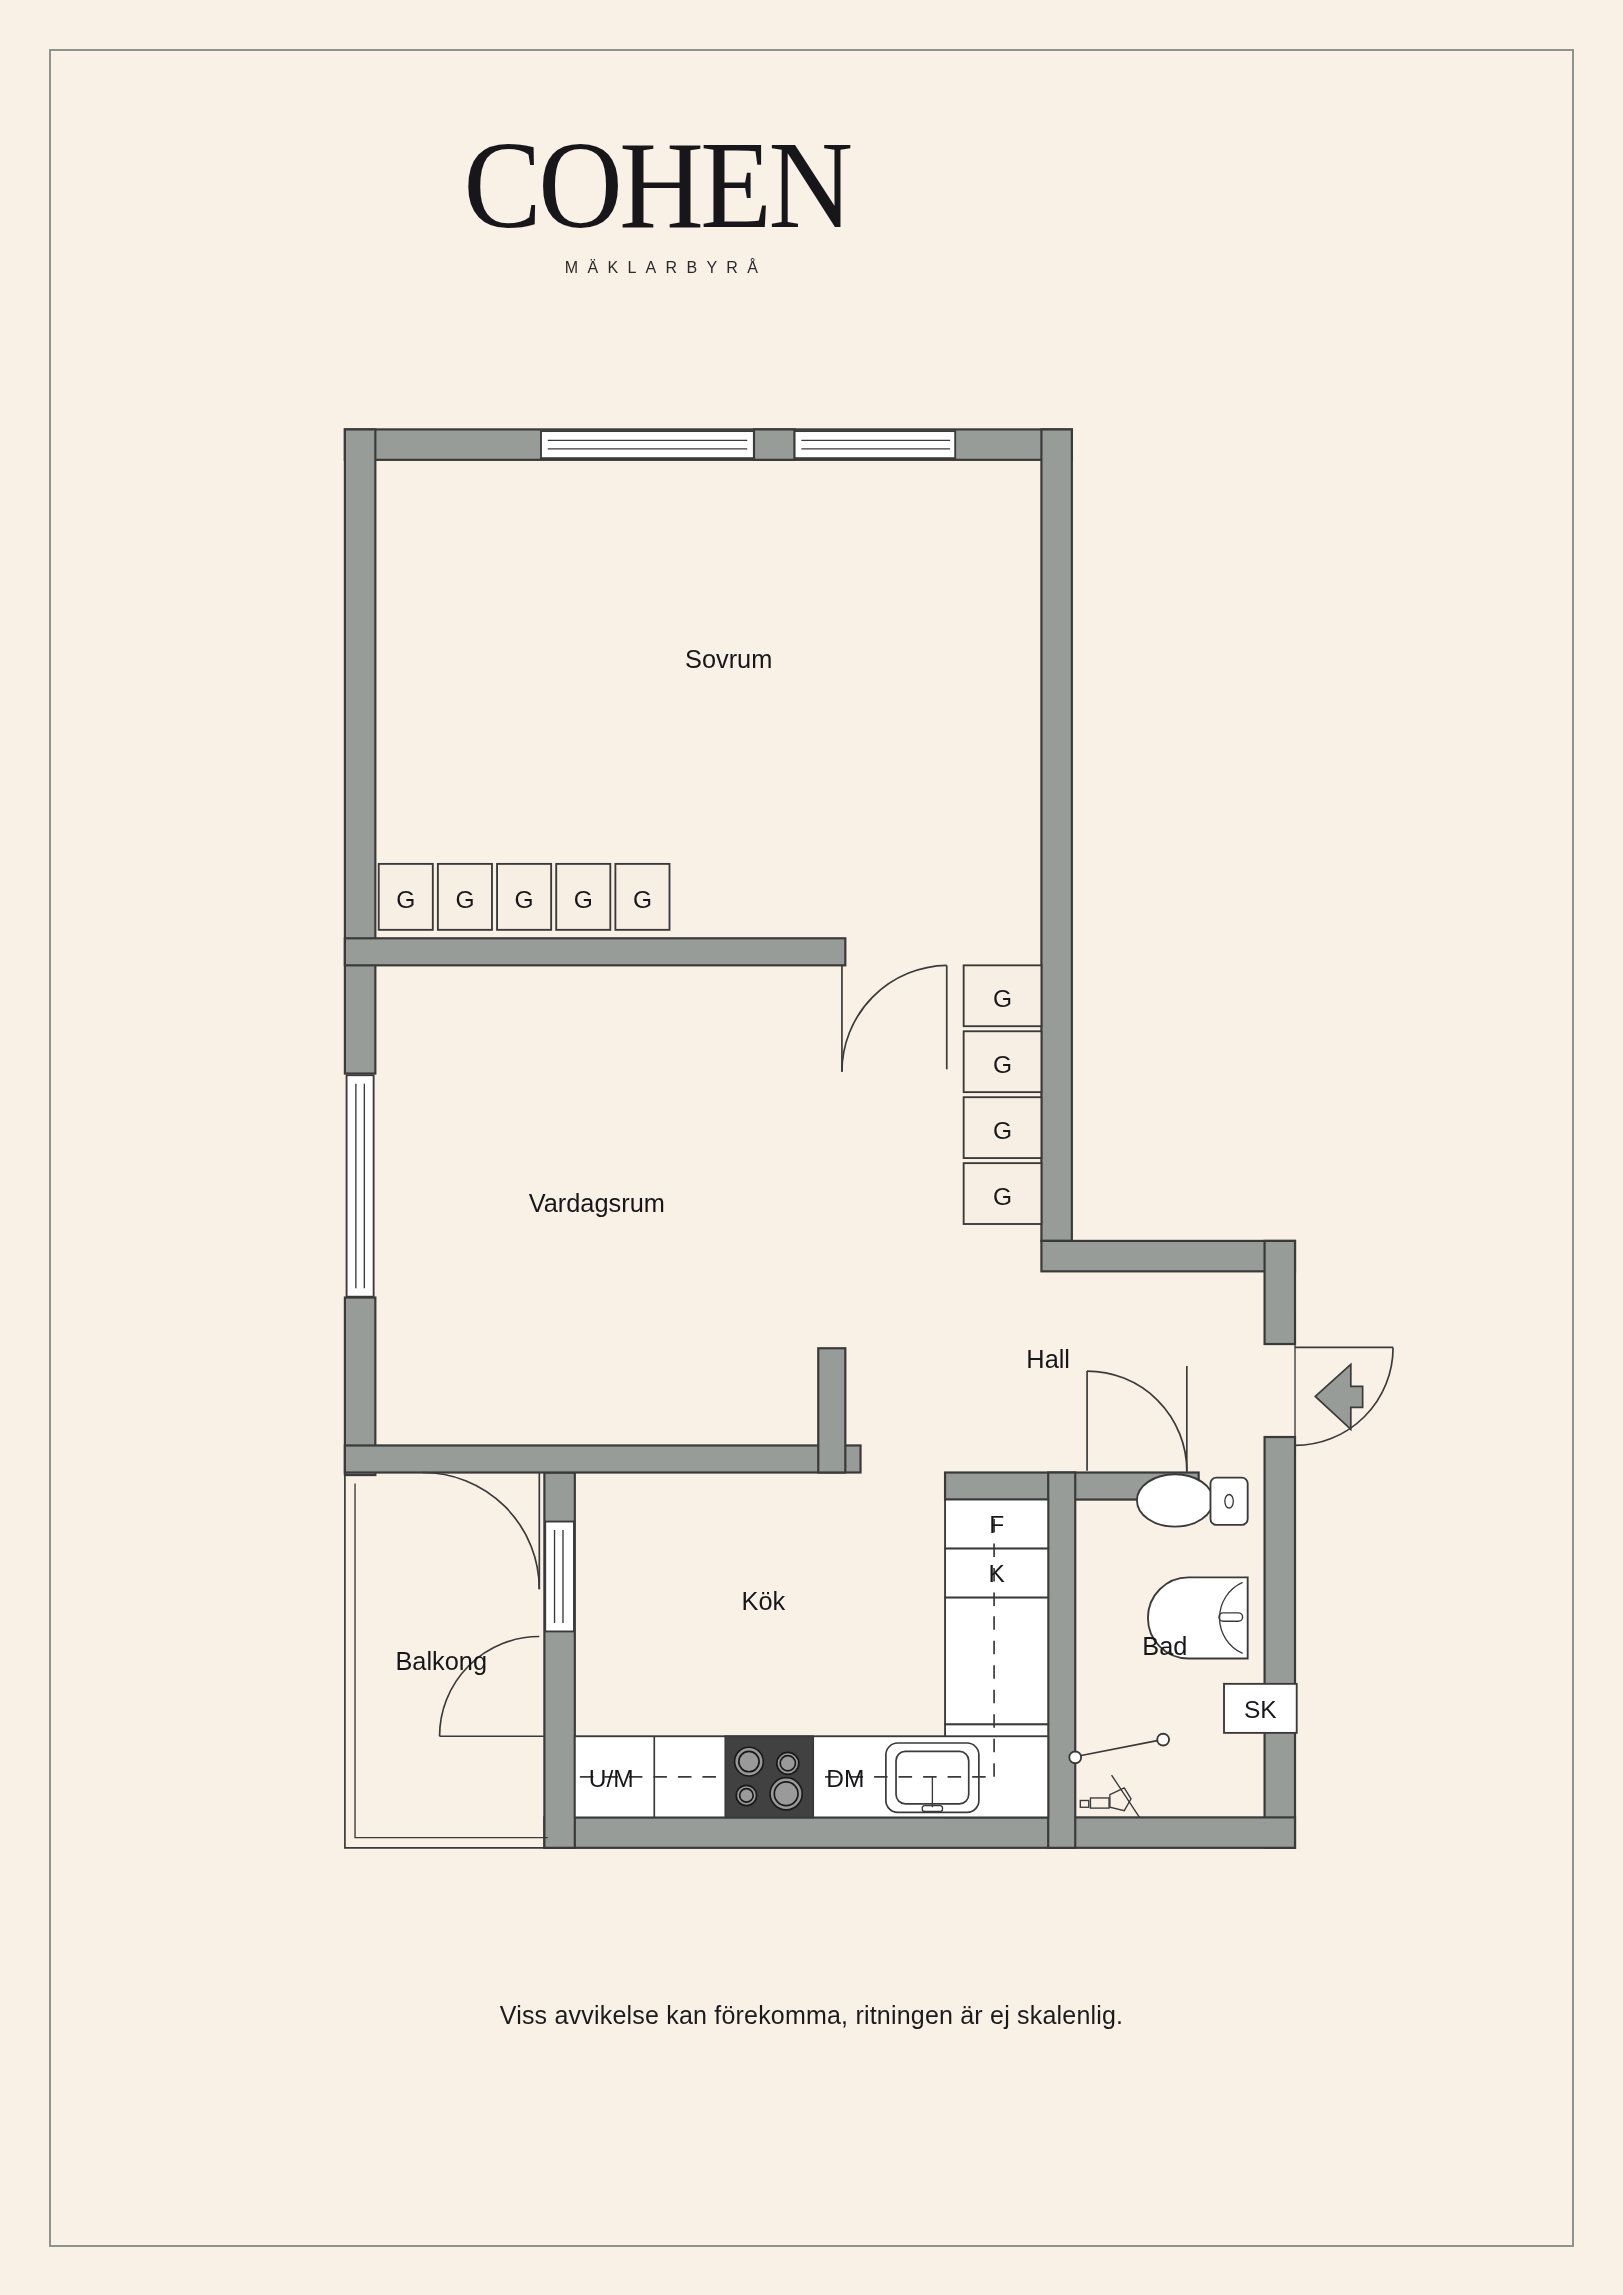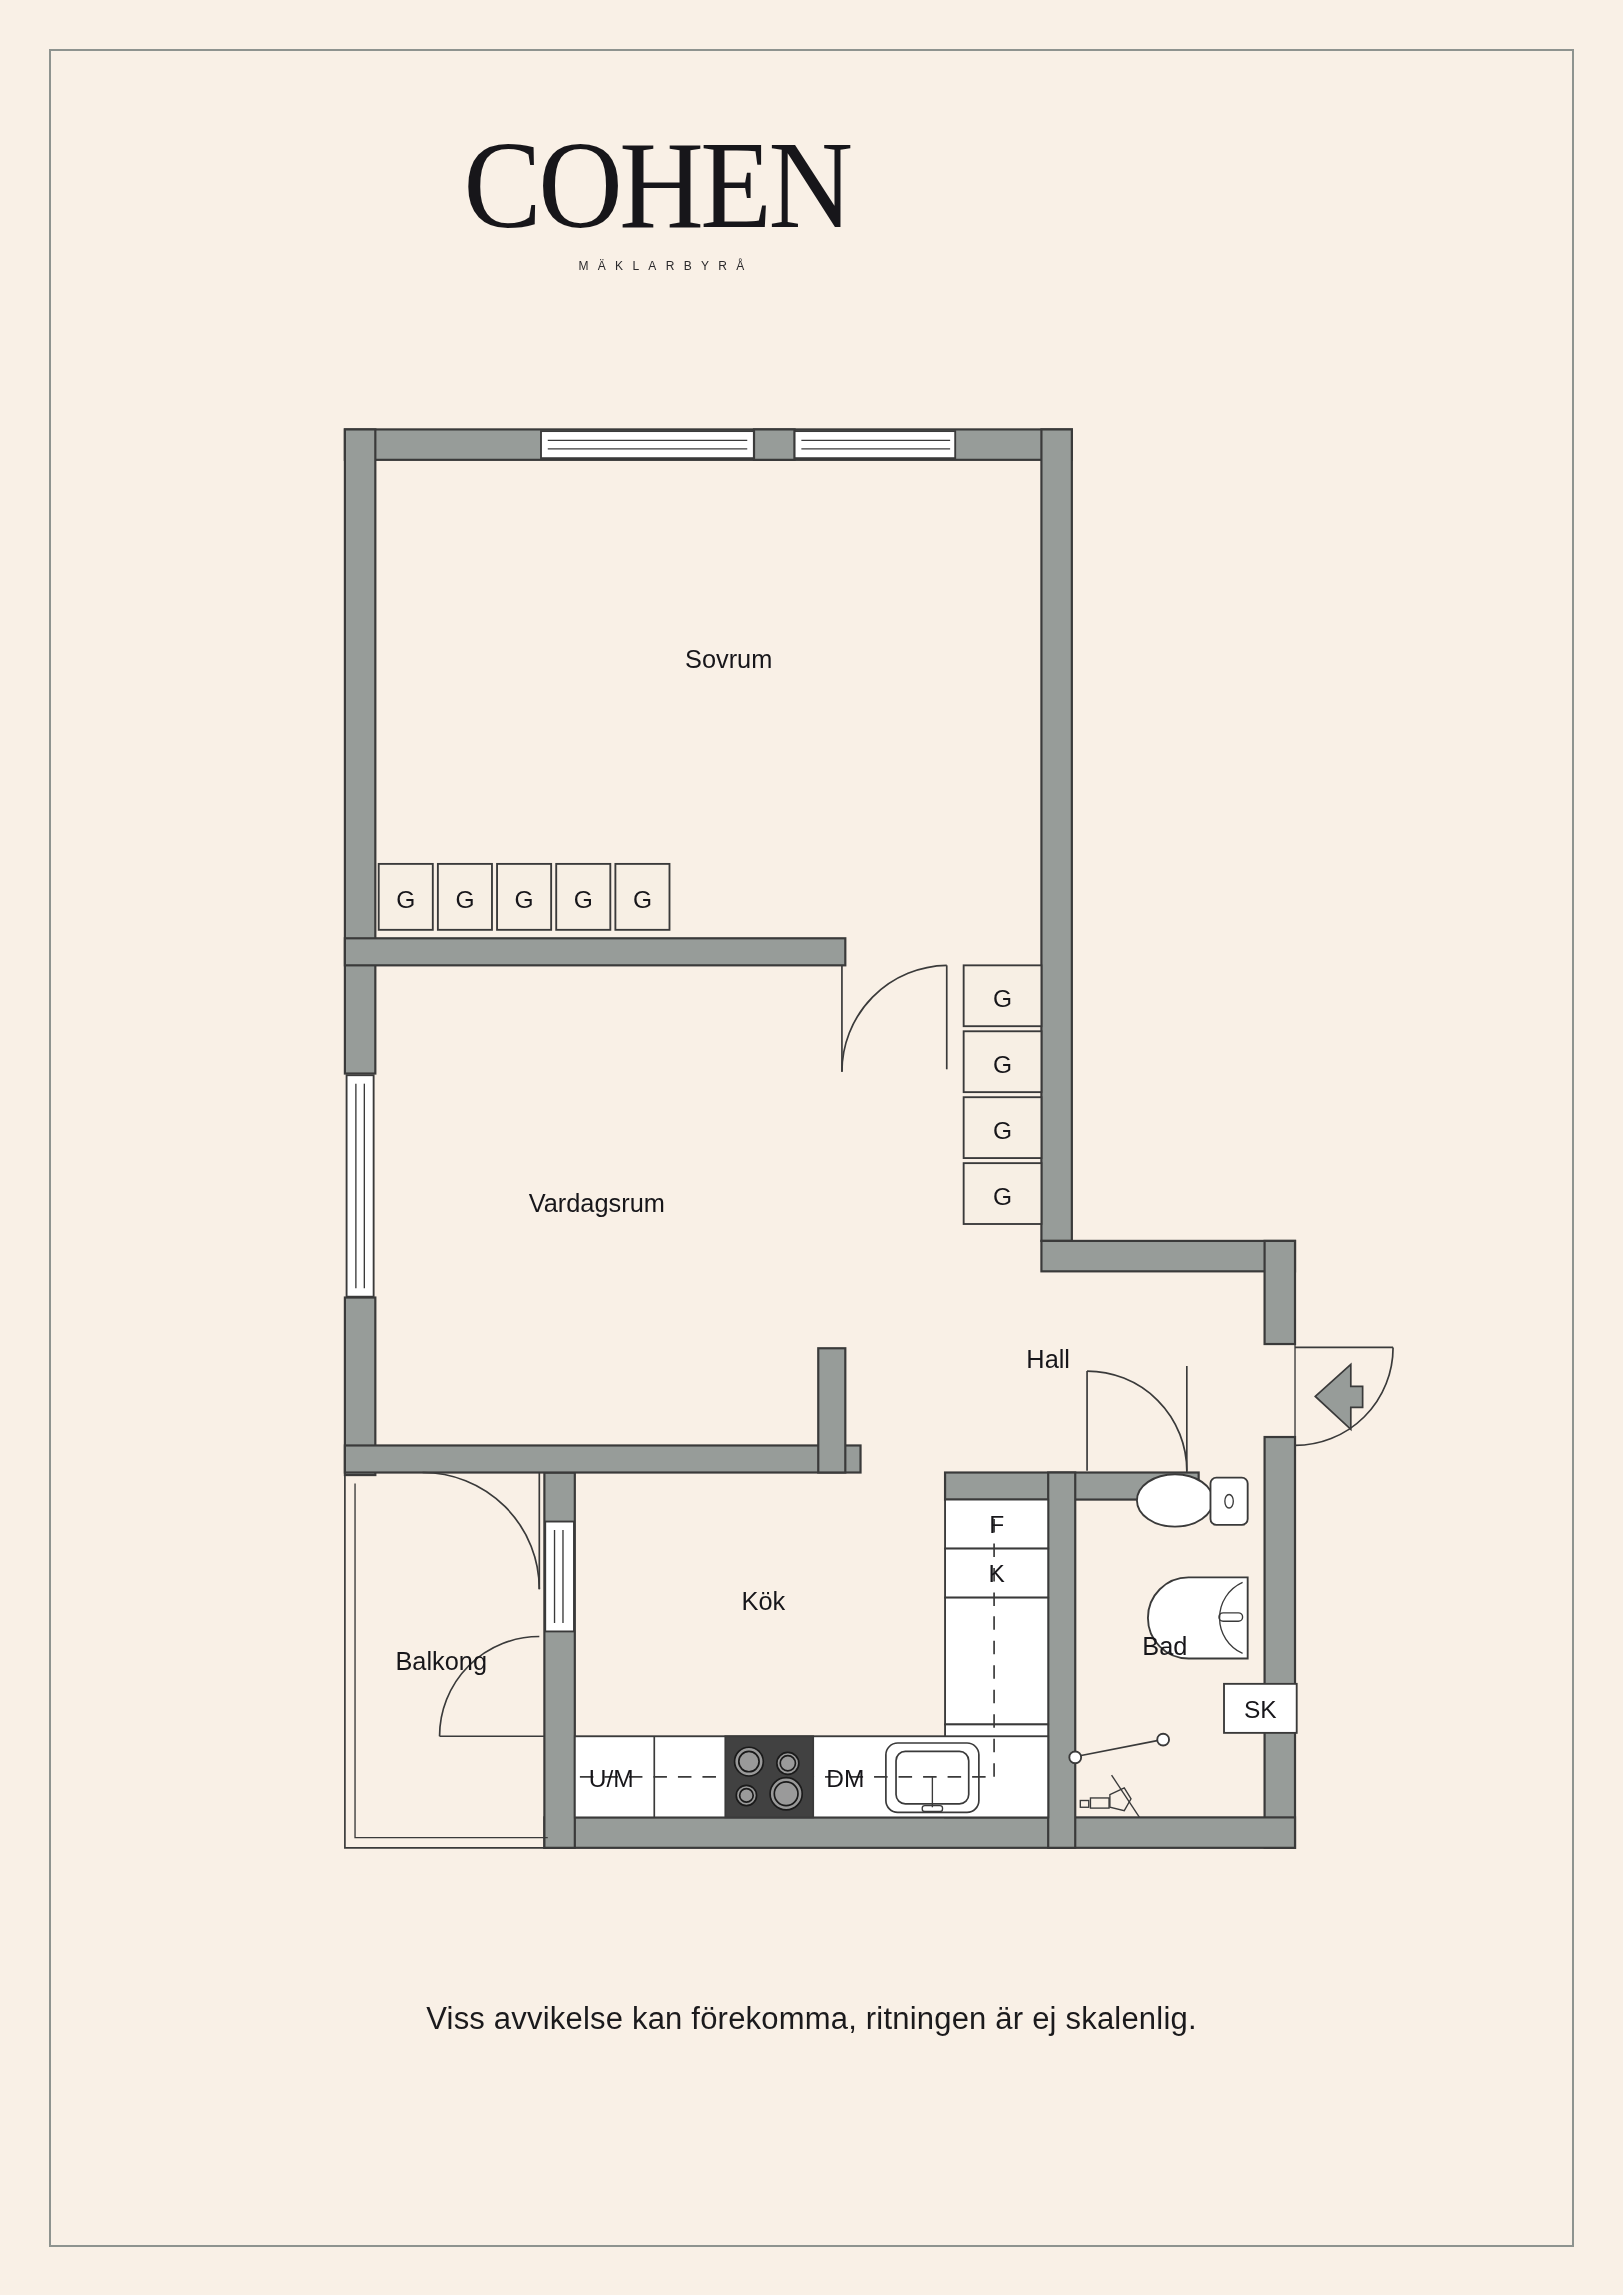--- a/index.html
+++ b/index.html
@@ -34,38 +34,38 @@
     font-size:117px;
     line-height:1;
     letter-spacing:-3.4px;
     color:#17161a;
     font-weight:400;
     transform:scaleY(1.06);
   }
   #brand .sub{
     margin-top:15px;
     font-family:"Liberation Sans", sans-serif;
-    font-size:12px;
+    font-size:16px;
     letter-spacing:9.3px;
     color:#2b2a2c;
     padding-left:19px;
   }
   
   #plan{
     position:absolute;
     left:0;top:0;width:1623px;height:2295px;
   }
   #plan svg{display:block;}
   
   #footer-note{
     position:absolute;
     left:0;top:2001px;
     width:1623px;
     text-align:center;
-    font-size:31px;
+    font-size:25px;
     color:#1b1a1c;
     letter-spacing:0.2px;
   }
 </style>
 </head>
 <body>
 
 <div id="page">
 
   <div id="page-frame"></div>

